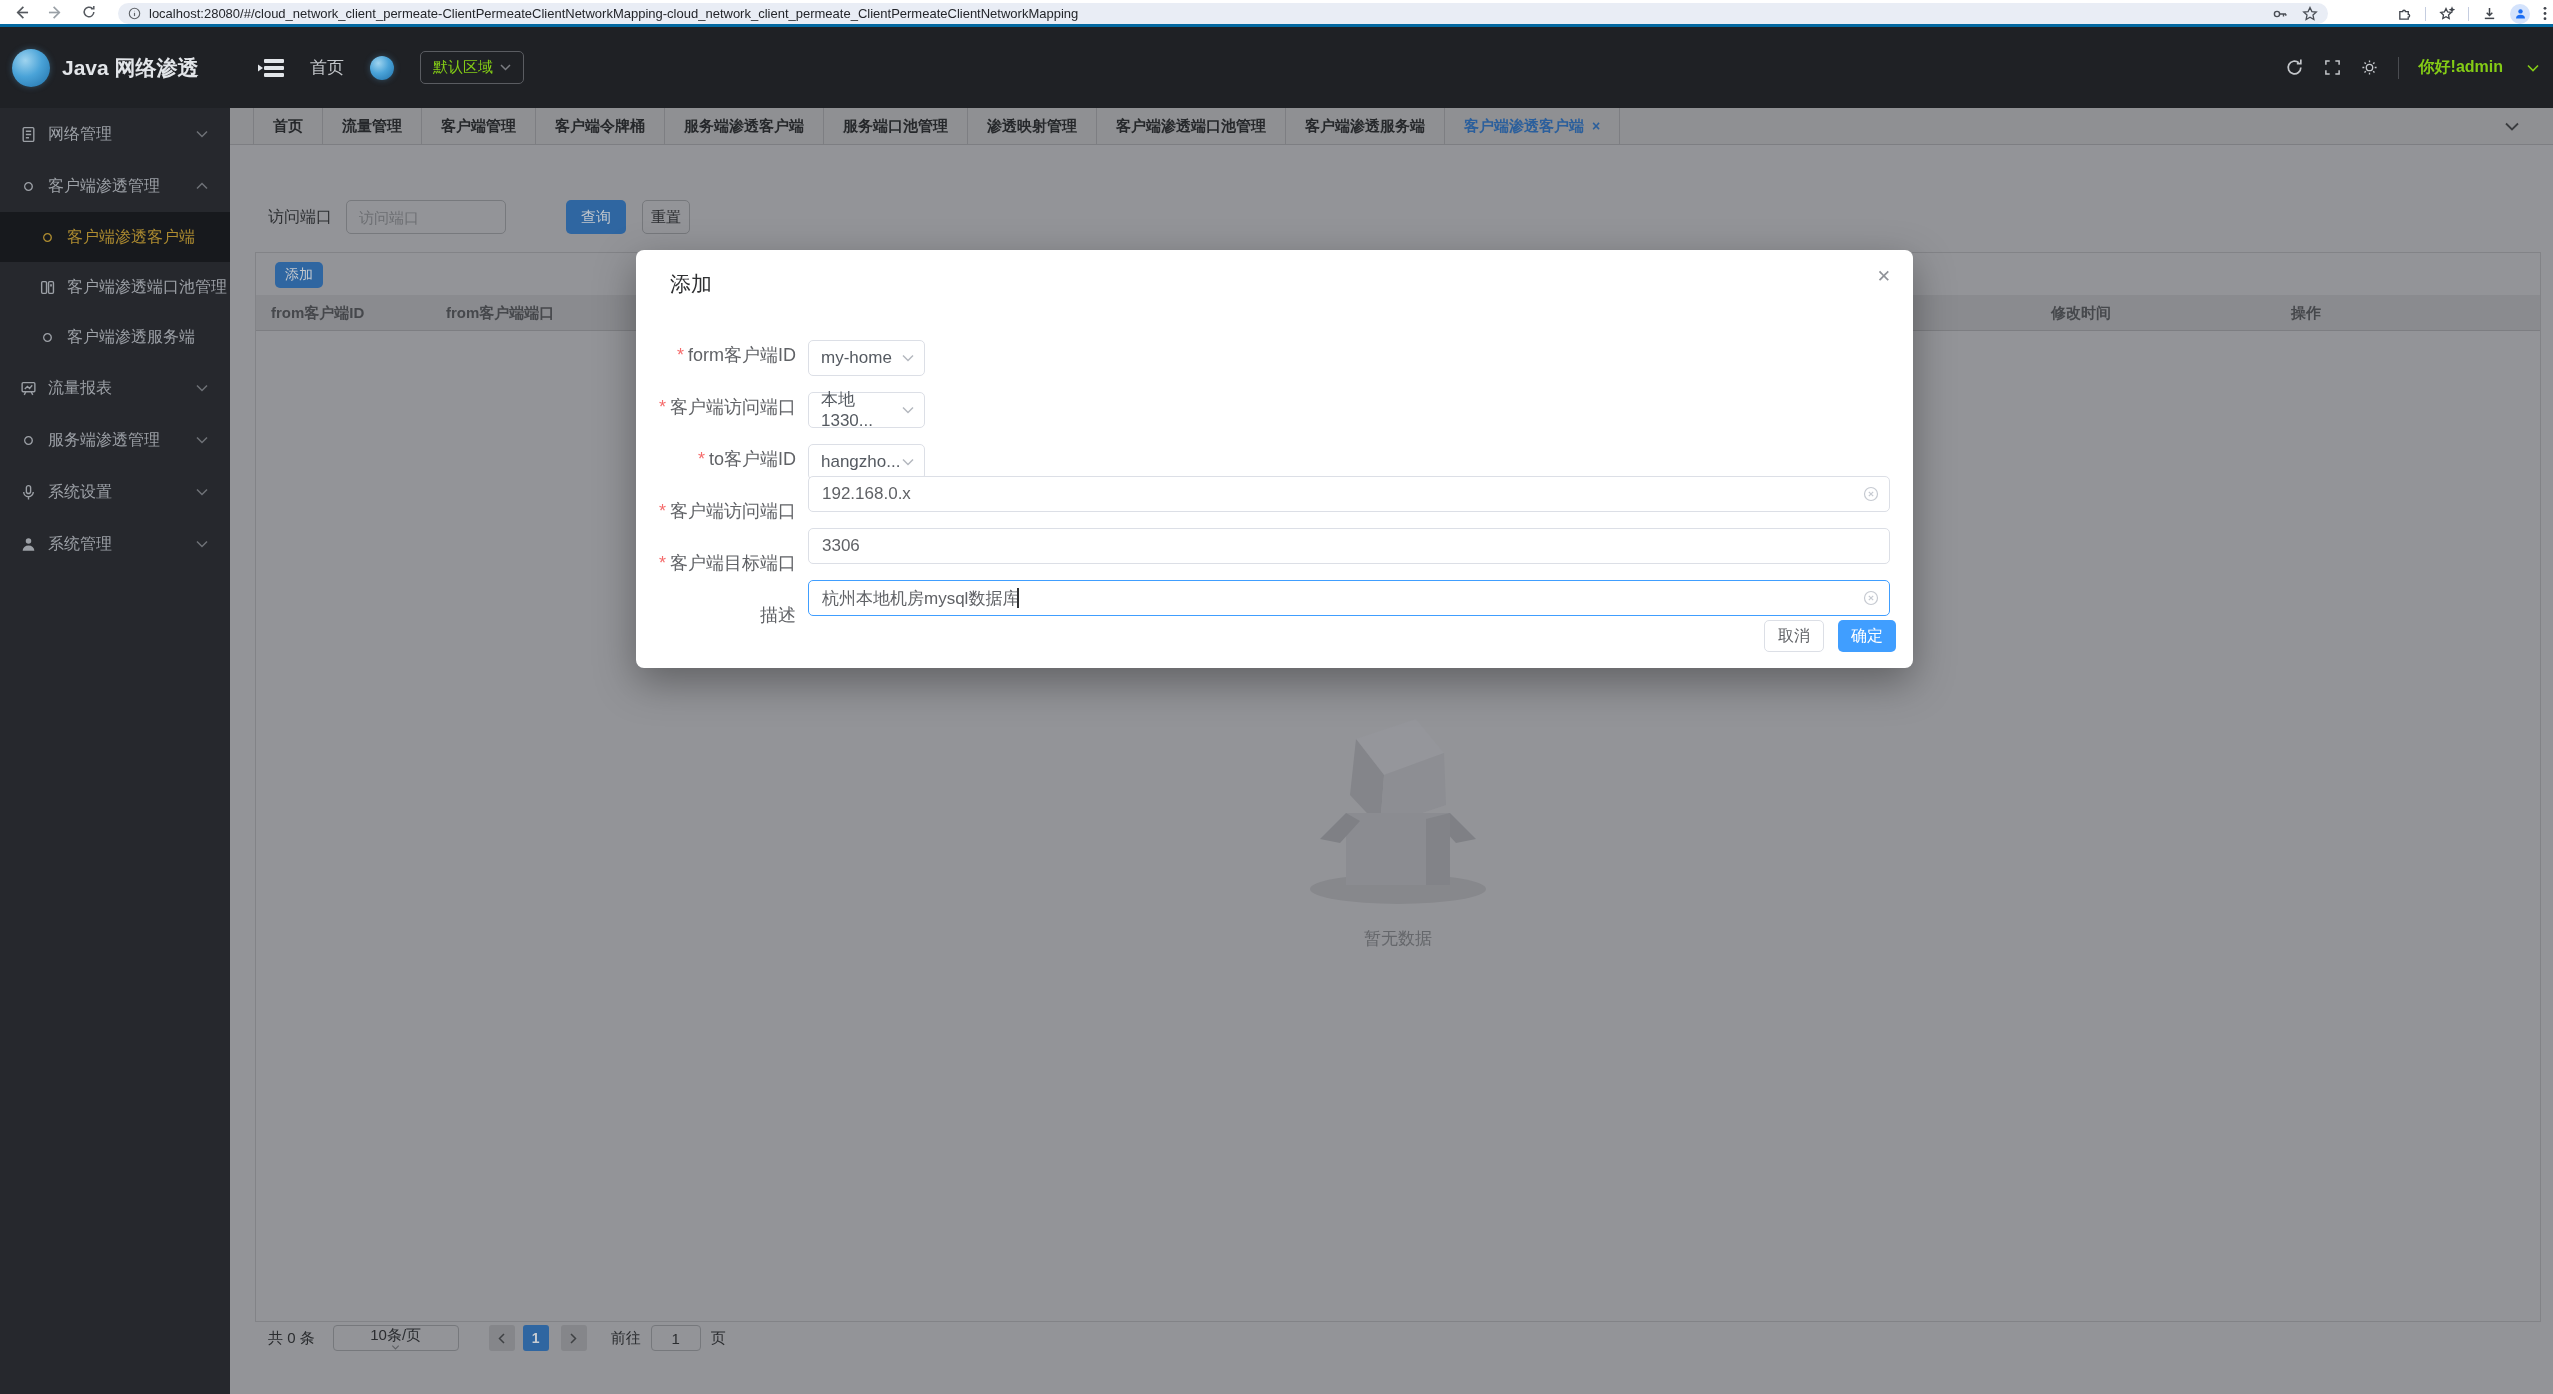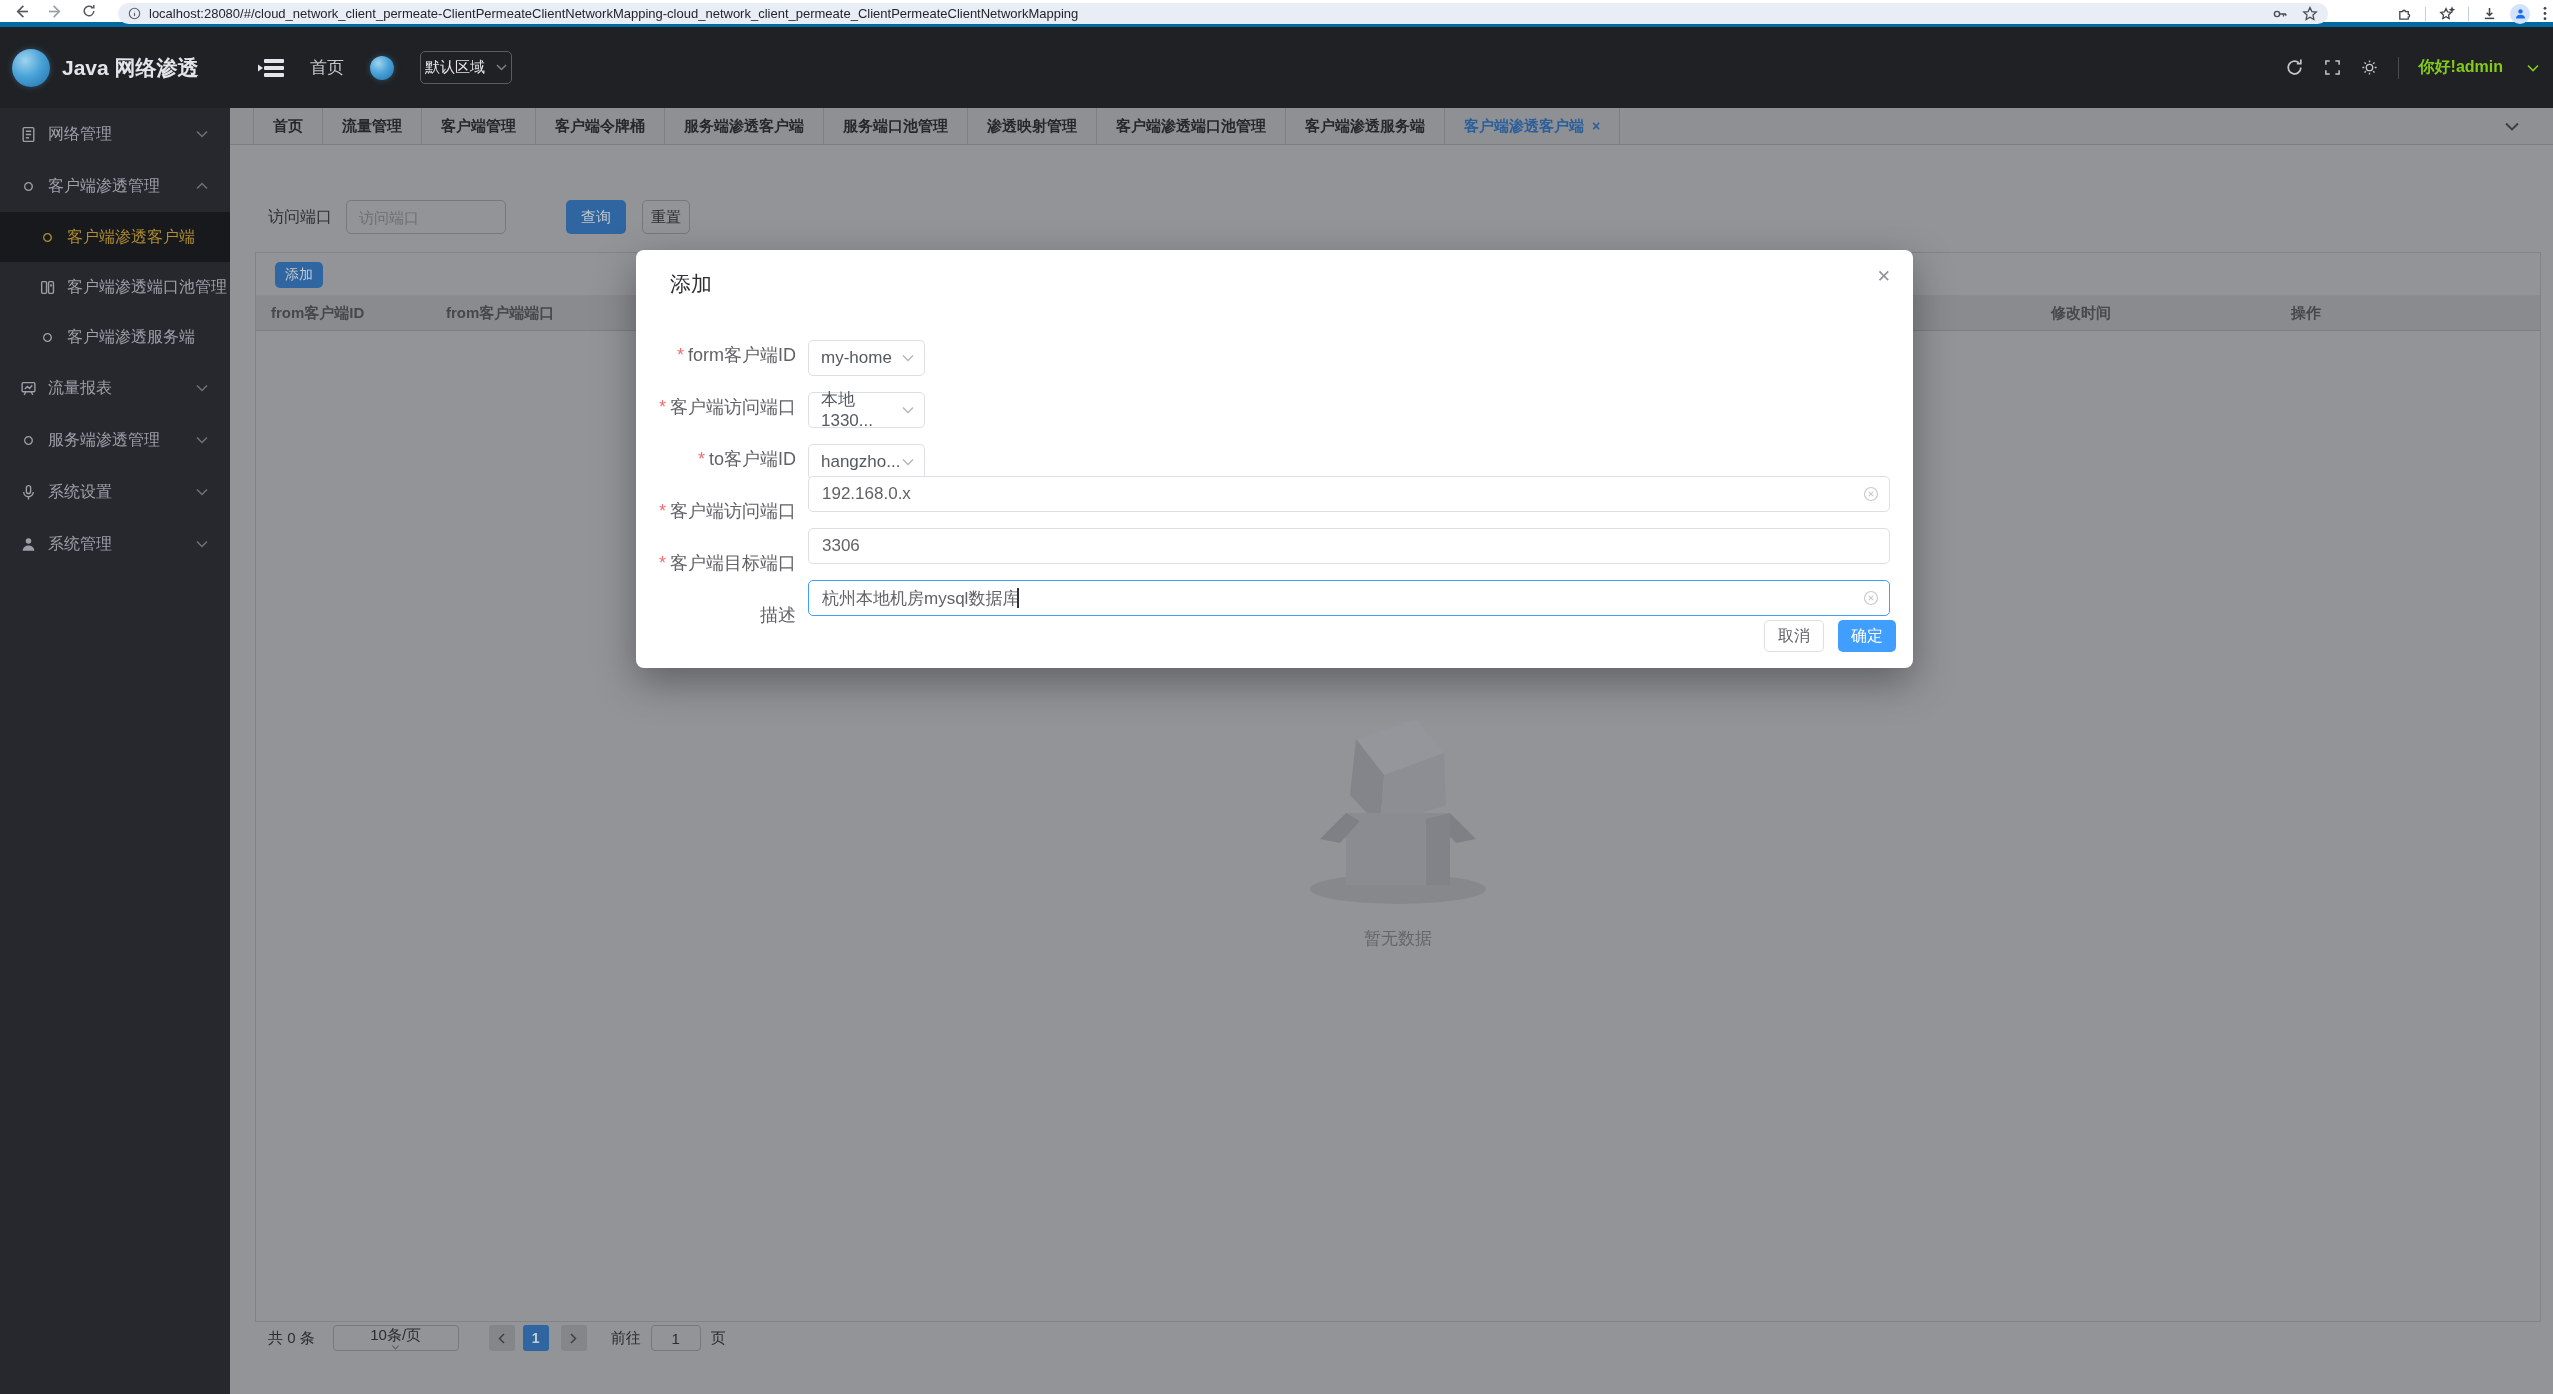--- a/index.html
+++ b/index.html
@@ -3,41 +3,41 @@
 <meta charset="utf-8">
 <style>
   * { margin:0; padding:0; box-sizing:border-box; }
   html,body { background:#555; }
   #root{
     position:relative; width:2553px; height:1394px; overflow:hidden;
     font-family:"Liberation Sans","DejaVu Sans",sans-serif;
     background:#939498;
   }
   
-  .chrome{position:absolute;left:0;top:0;width:2553px;height:27px;background:#ffffff;border-bottom:5px solid #0369a1;display:flex;align-items:center;}
+  .chrome{position:absolute;left:0;top:0;width:2553px;height:27px;background:#ffffff;border-bottom:3px solid #0369a1;display:flex;align-items:center;}
   .chrome .navbtn{width:26px;height:22px;display:flex;align-items:center;justify-content:center;color:#55595f;margin-left:8px;font-size:15px;}
   .chrome .navbtn.dis{color:#9aa0a6;}
   .urlpill{position:absolute;left:118px;top:3px;width:2210px;height:21px;border-radius:11px;background:#e9edf5;display:flex;align-items:center;padding:0 10px;}
   .urlpill .info{color:#5f6368;margin-right:8px;display:flex;}
   .urltext{font-size:13px;color:#24262b;white-space:nowrap;overflow:hidden;flex:1;}
   .pillicons{display:flex;align-items:center;gap:14px;color:#4a4e55;margin-left:10px;}
   .chromeright{position:absolute;right:6px;top:0;height:27px;display:flex;align-items:center;gap:13px;color:#41454c;}
   .vdiv{width:1px;height:14px;background:#c5cde0;}
   .avatar{width:20px;height:20px;border-radius:50%;background:#d4e3fc;display:flex;align-items:center;justify-content:center;color:#1b6ef3;}
   .kebab{font-size:13px;color:#41454c;letter-spacing:0;line-height:1;}
   
   .appheader{position:absolute;left:0;top:27px;width:2553px;height:81px;background:#1f2125;display:flex;align-items:center;}
   .brand{width:230px;display:flex;align-items:center;padding-left:12px;gap:12px;}
   .logo{width:38px;height:38px;border-radius:50%;background:radial-gradient(circle at 35% 30%,#9fd4ef 0%,#4aa3d8 45%,#1f6fa8 100%);box-shadow:0 0 6px rgba(90,170,220,.35);}
   .logo.small{width:24px;height:24px;}
   .apptitle{color:#e2e5e9;font-size:21px;font-weight:bold;white-space:nowrap;}
   .hleft{display:flex;align-items:center;gap:26px;margin-left:28px;}
   .collapse{color:#e2e5e9;display:flex;}
   .homelink{color:#c3c6ca;font-size:17px;}
-  .regionsel{display:flex;align-items:center;justify-content:space-between;width:92px;height:33px;border:1px solid #5a5c61;border-radius:5px;padding:0 4px;color:#e5e5e5;font-size:15px;}
+  .regionsel{display:flex;align-items:center;justify-content:space-between;width:104px;height:33px;border:1px solid #5a5c61;border-radius:5px;padding:0 12px;color:#84cc16;font-size:15px;}
   .hright{position:absolute;right:14px;top:0;height:81px;display:flex;align-items:center;gap:20px;color:#c3c6ca;}
   .hdiv{width:1px;height:22px;background:#4a4c51;}
   .greet{color:#84cc16;font-size:16px;font-weight:bold;display:flex;align-items:center;gap:24px;}
   
   .sidebar{position:absolute;left:0;top:108px;width:230px;height:1286px;background:#26282d;}
   .sitem{height:52px;display:flex;align-items:center;color:#9ca0a6;font-size:16px;font-weight:500;position:relative;padding-left:20px;gap:11px;}
   .sitem .chev{position:absolute;right:22px;color:#6e7177;display:flex;}
   .sitem.sub{padding-left:39px;height:50px;}
   .sitem.active{background:#17191d;color:#ad8b30;}
   .sicon{display:flex;flex:0 0 auto;}

